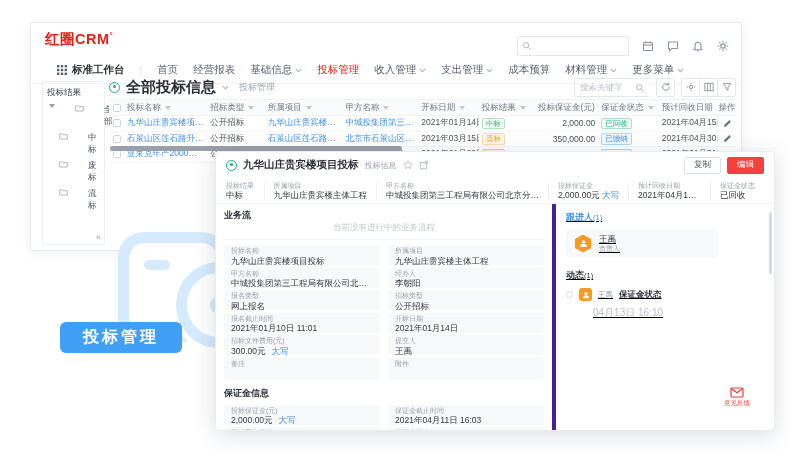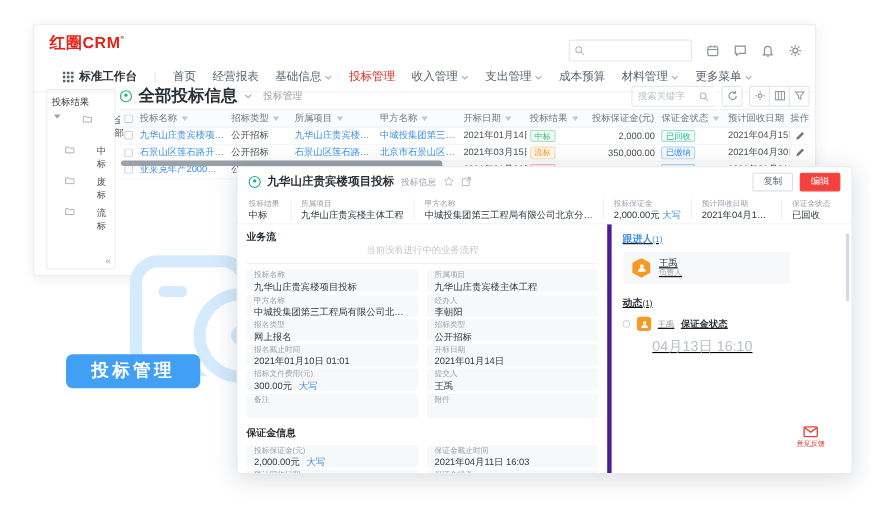--- a/index.html
+++ b/index.html
@@ -124,21 +124,21 @@
   .hex { width:18px; height:18px; background:#f59a23; clip-path:polygon(50% 0,95% 25%,95% 75%,50% 100%,5% 75%,5% 25%);
     display:flex; align-items:center; justify-content:center; color:#fff; }
   .fol-n { font-size:8.5px; color:#2b3037; line-height:10px; }
   .fol-r { font-size:7px; color:#9aa1ab; line-height:9px; }
   .act-t { margin-top:11px; font-size:9px; font-weight:bold; color:#2b3037; }
   .tl { margin-top:6px; display:flex; align-items:center; gap:6px; }
   .clockdot { width:7px; height:7px; border:1px solid #d4d8dd; border-radius:50%; }
   .av-sm { width:13px; height:13px; background:#f59a23; border-radius:3px; display:flex; align-items:center; justify-content:center; color:#fff; }
   .tl-user { font-size:7.5px; color:#8b939d; }
   .tl-act { font-size:8.5px; font-weight:bold; color:#2b3037; }
-  .tl-time { margin:5px 0 0 27px; font-size:13px; color:#b8bec6; }
+  .tl-time { margin:5px 0 0 27px; font-size:10px; color:#b8bec6; }
   .fb { position:absolute; right:24px; bottom:22px; text-align:center; color:#ec3b33; cursor:pointer; }
   .fb-l { font-size:6.5px; margin-top:1px; }
   .p-scroll { position:absolute; right:2px; top:8px; width:3px; height:62px; background:#d6d9dd; border-radius:2px; }
   svg { display:block; }
 </style>
 </head>
 <body>
 
 <div class="stage">
 
@@ -577,21 +577,21 @@
           <div class="field">
             <div class="f-l">报名类型</div>
               <div class="f-v">网上报名</div>
           </div>
           <div class="field">
             <div class="f-l">招标类型</div>
               <div class="f-v">公开招标</div>
           </div>
           <div class="field">
             <div class="f-l">报名截止时间</div>
-              <div class="f-v">2021年01月10日 01:01</div>
+              <div class="f-v">2021年01月10日 11:01</div>
           </div>
           <div class="field">
             <div class="f-l">开标日期</div>
               <div class="f-v">2021年01月14日</div>
           </div>
           <div class="field">
             <div class="f-l">招标文件费用(元)</div>
             <div class="f-v"><span>300.00元</span><span class="blu">大写</span></div>
           </div>
           <div class="field">

